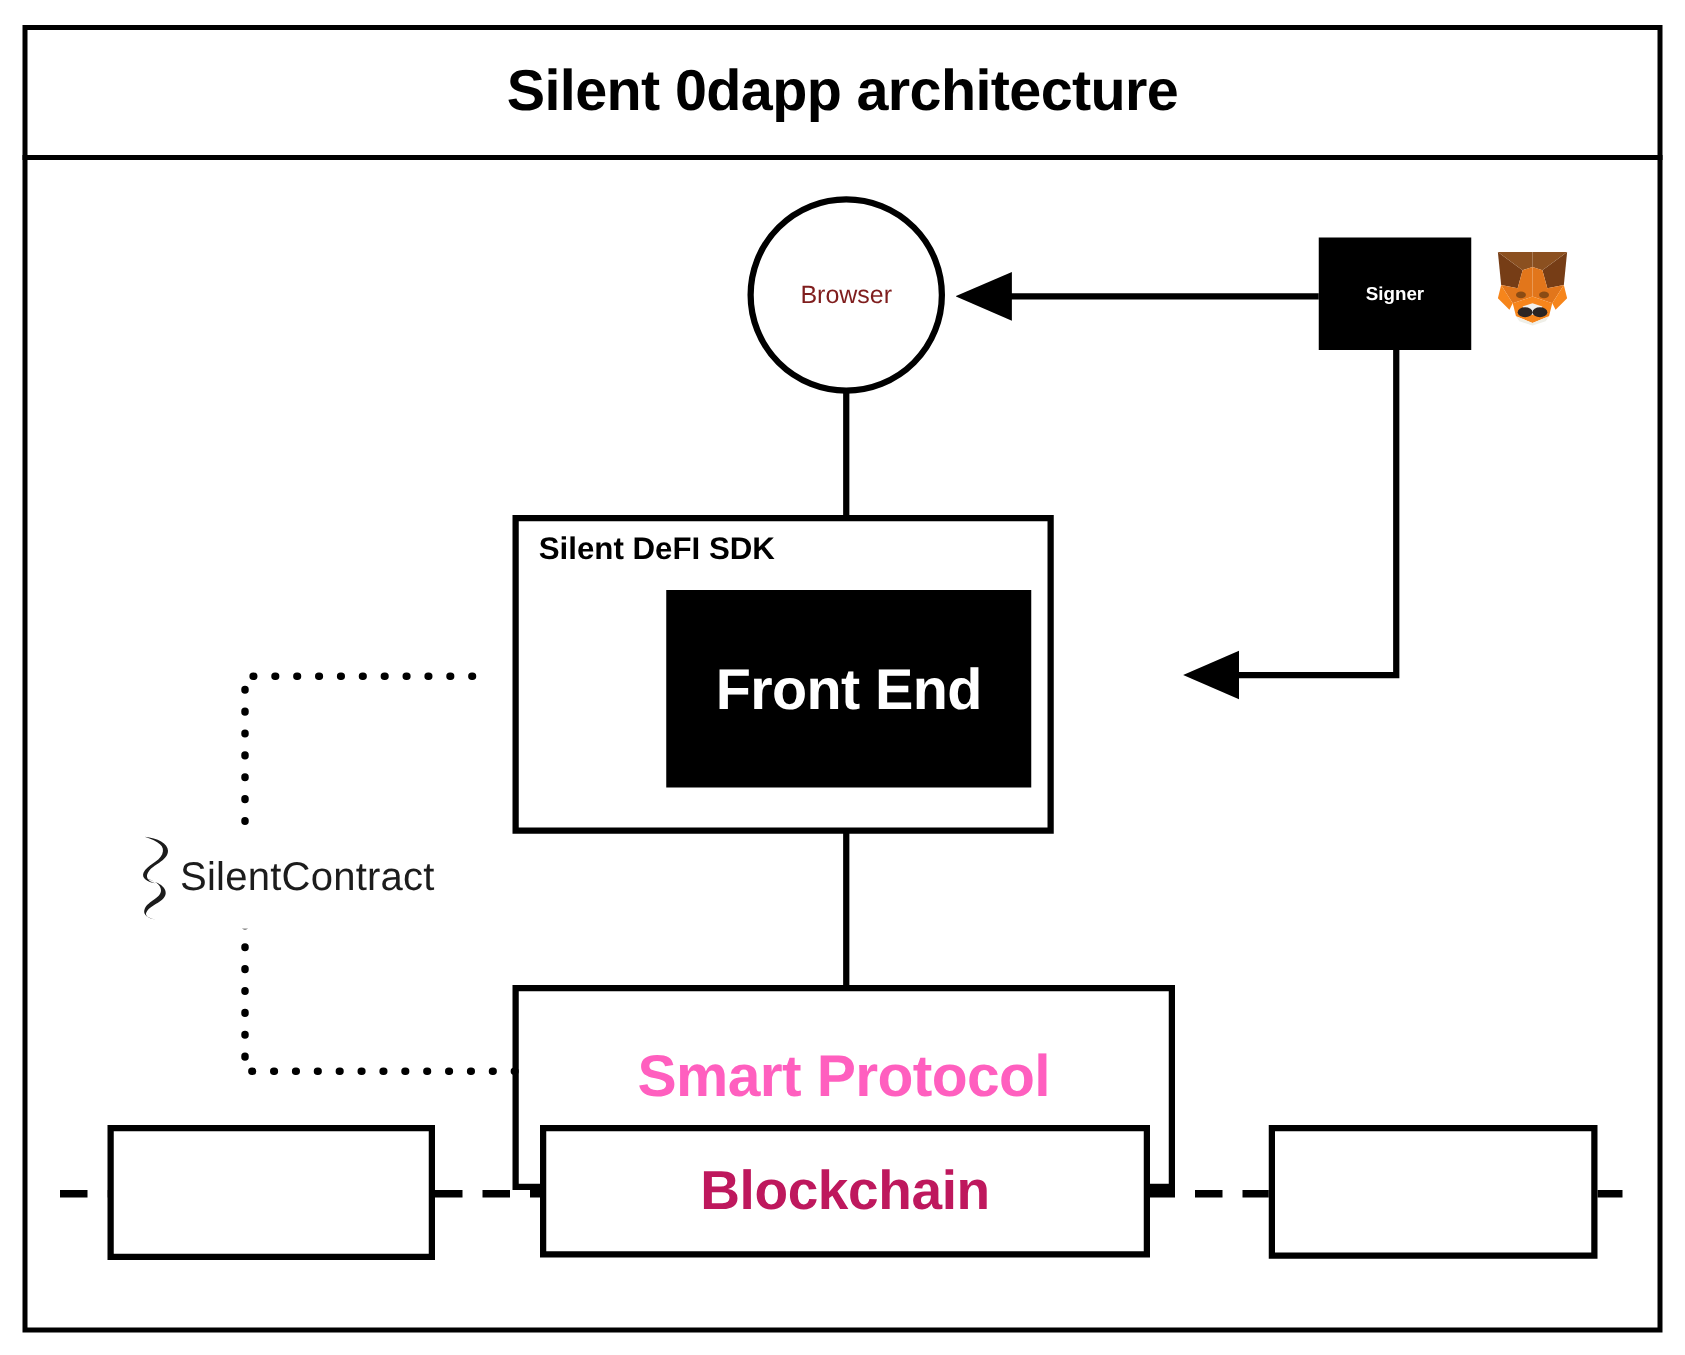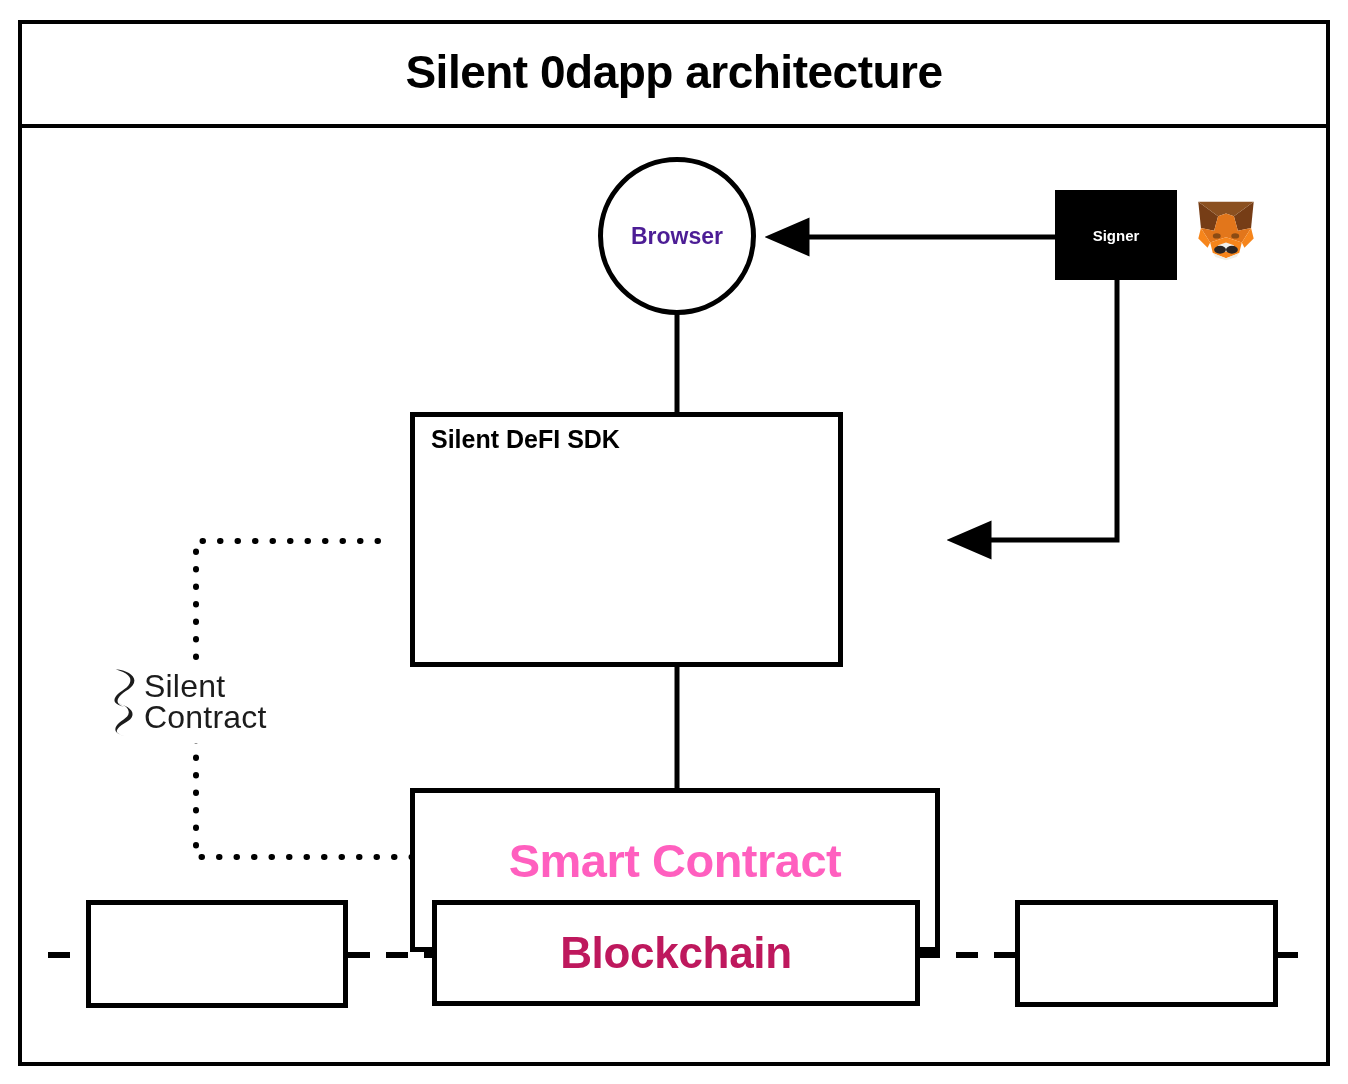--- a/index.html
+++ b/index.html
@@ -62,23 +62,23 @@
     height: 158px;
     border: 5px solid #000000;
     border-radius: 50%;
     box-sizing: border-box;
     background: #ffffff;
     display: flex;
     align-items: center;
     justify-content: center;
   }
   .browser-label {
-    font-size: 23px;
-    font-weight: bold;
-    color: #4c1d95;
+    font-size: 20px;
+    font-weight: normal;
+    color: #7f1d1d;
   }
 
   
   .signer-node {
     position: absolute;
     left: 1055px;
     top: 190px;
     width: 122px;
     height: 90px;
     background: #000000;
@@ -217,21 +217,21 @@
     background: #ffffff;
   }
   .protocol-mark {
     width: 28px;
     height: 70px;
     flex: none;
     margin-right: 4px;
   }
   .protocol-text {
     display: flex;
-    flex-direction: column;
+    flex-direction: row;
     line-height: 0.98;
   }
   .protocol-text span {
     font-size: 32px;
     font-weight: 400;
     color: #1c1c1c;
     letter-spacing: 0.2px;
   }
 
   
@@ -300,35 +300,38 @@
     <polygon points="30,82 50,90 70,82 66,88 50,93 34,88" fill="#EFEFE8"></polygon>
     <polygon points="38,70 50,66 62,70 58,80 42,80" fill="#F1F0EC"></polygon>
     <ellipse cx="41" cy="77" rx="9" ry="6" fill="#2B2523"></ellipse>
     <ellipse cx="59" cy="77" rx="9" ry="6" fill="#2B2523"></ellipse>
     <ellipse cx="36" cy="56" rx="6" ry="4" fill="#8A4B14"></ellipse>
     <ellipse cx="64" cy="56" rx="6" ry="4" fill="#8A4B14"></ellipse>
   </svg>
 
   <div class="sdk-node">
     <div class="sdk-label">Silent DeFI SDK</div>
+    <div class="frontend-node">
+      <span class="frontend-label">Front End</span>
+    </div>
   </div>
 
   <div class="protocol-logo">
     <svg class="protocol-mark" viewBox="0 0 30 74">
       <path d="M4 2 C16 6, 22 10, 19 17 C16 24, 6 26, 3 33 C1 38, 7 41, 13 42 C6 40, 4 36, 8 31 C13 25, 24 22, 24 14 C24 8, 15 3, 4 2 Z" fill="#1c1c1c"></path>
       <path d="M5 38 C13 40, 23 44, 22 51 C21 58, 10 60, 6 66 C3 70, 8 72, 13 73 C7 72, 2 69, 4 64 C7 57, 18 55, 18 48 C18 43, 12 39, 5 38 Z" fill="#1c1c1c"></path>
     </svg>
     <div class="protocol-text">
       <span>Silent</span>
       <span>Contract</span>
     </div>
   </div>
 
   <div class="smartcontract-node">
-    <div class="smartcontract-label" id="sc-label" style="color: rgb(255, 95, 191);">Smart Contract</div>
+    <div class="smartcontract-label" id="sc-label" style="color: rgb(255, 95, 191);">Smart Protocol</div>
   </div>
 
   <div class="block-left"></div>
   <div class="blockchain-node">
     <span class="blockchain-label">Blockchain</span>
   </div>
   <div class="block-right"></div>
 
 </div>
 

